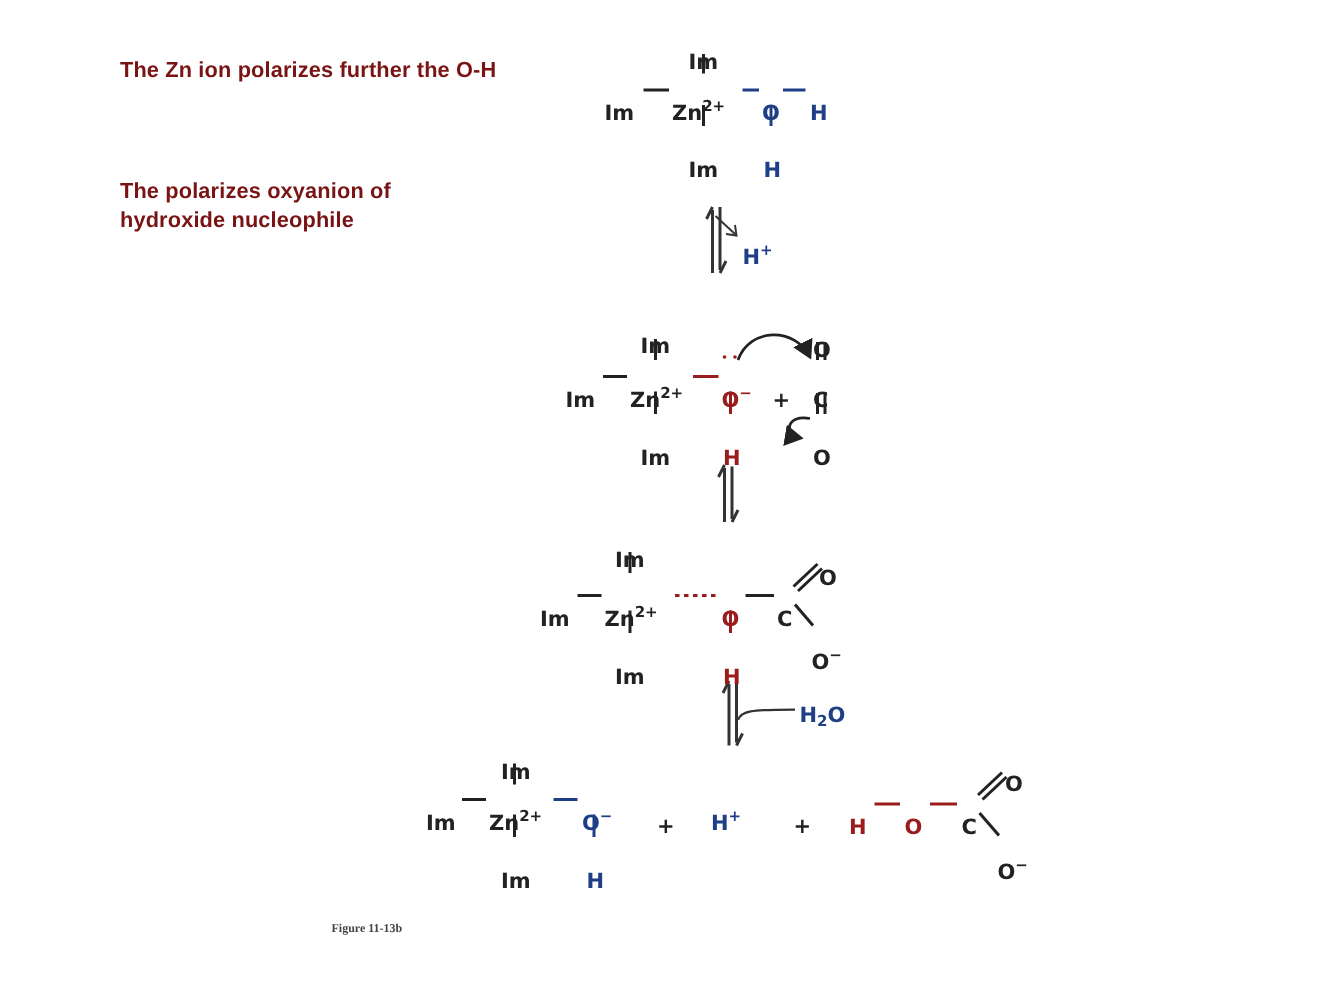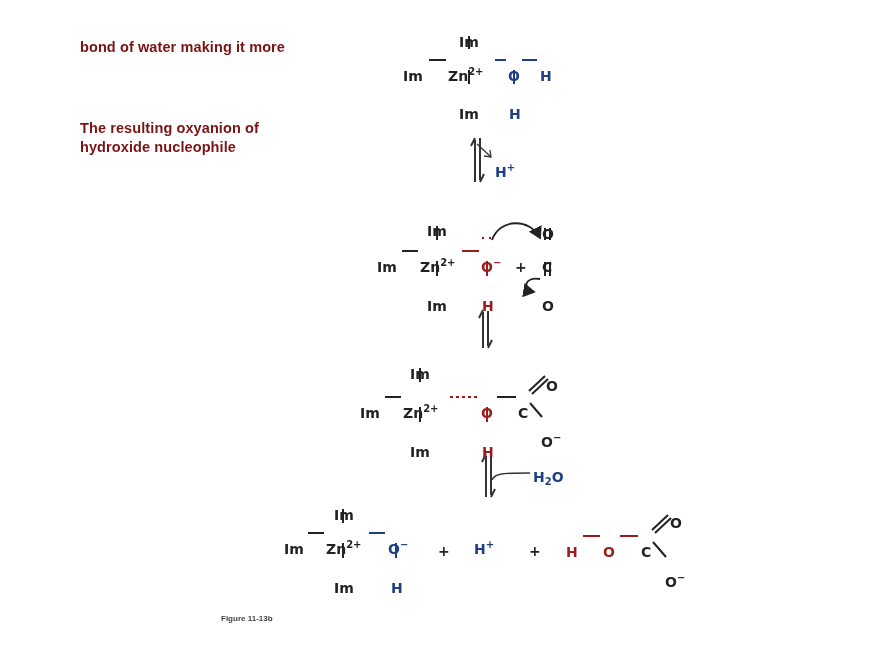--- a/index.html
+++ b/index.html
@@ -8,33 +8,33 @@
   .note { position:absolute; left:80px; color:#7a1414; font-family:"Liberation Sans", sans-serif;
           font-weight:bold; font-size:14.5px; line-height:19px; letter-spacing:0.1px; }
   .lbl { position:absolute; font-family:"DejaVu Sans", sans-serif; font-weight:bold; font-size:14px;
          line-height:16px; white-space:nowrap; color:#222;margin-top:16px; }
   .blk { color:#222; }
   .blue { color:#1e3f86; }
   .red { color:#9a1c1c; }
   .sup { font-size:10px; position:relative; top:-6px; }
   .sub { font-size:10px; position:relative; top:3px; }
   svg.overlay { position:absolute; left:0; top:0; width:880px; height:660px; }
-  .caption { position:absolute; left:199px; top:614px; font-family:Liberation Sans, sans-serif;
+  .caption { position:absolute; left:199px; top:614px; font-family:Liberation Serif, serif;
              font-weight:bold; font-size:8px; color:#444;padding-left:22px; }
 </style>
 </head>
 <body>
 
 <div id="stage">
 
   <div class="note" style="top:38px;">
-    <div>bond of water making it more</div>
+    <div>The Zn ion polarizes further the O-H</div>
   </div>
   <div class="note" style="top:119px;">
-    <div>The resulting oxyanion of</div>
+    <div>The polarizes oxyanion of</div>
     <div>hydroxide nucleophile</div>
   </div>
 
   <svg class="overlay" viewBox="0 0 880 660">
     <defs>
       <marker id="ah" markerWidth="8" markerHeight="8" refX="6" refY="4" orient="auto">
         <path d="M0,0 L7,4 L0,8 z" fill="#222"></path>
       </marker>
     </defs>
 

